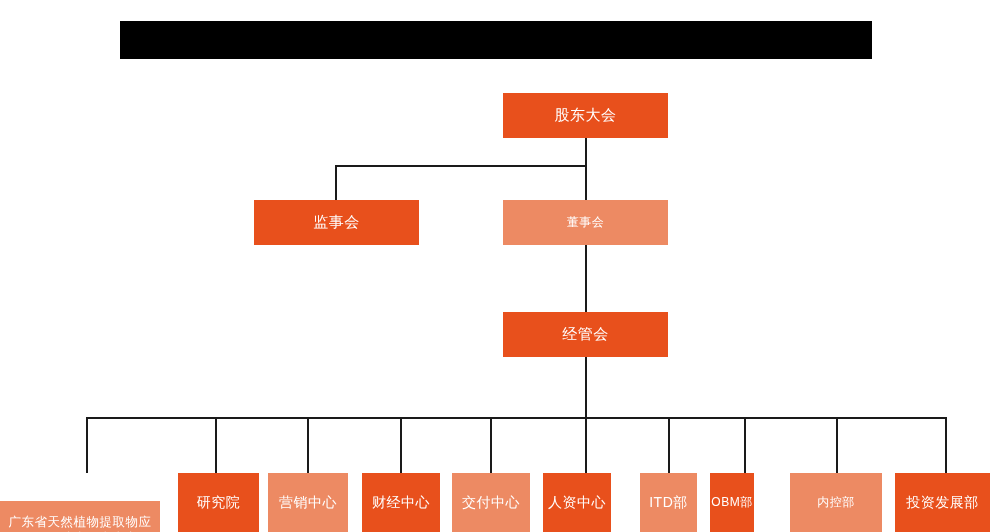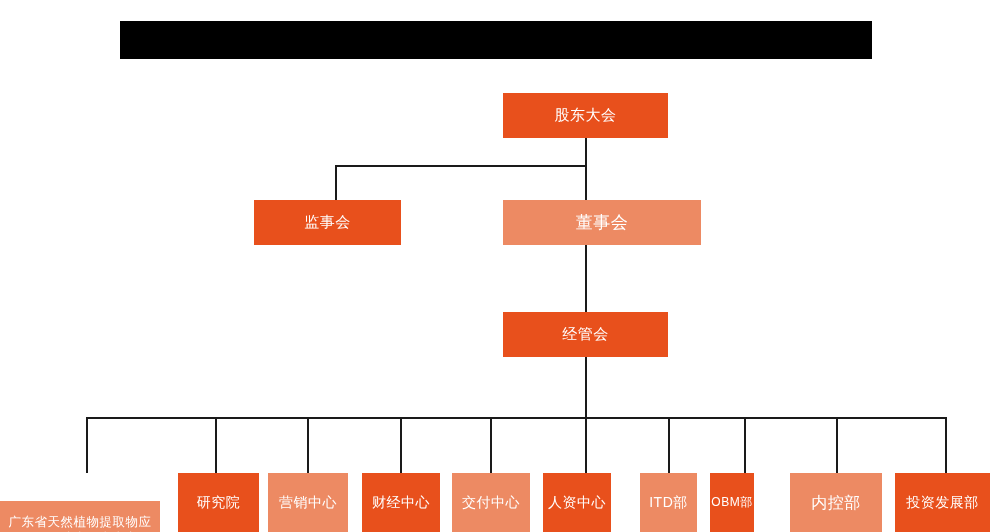--- a/index.html
+++ b/index.html
@@ -68,40 +68,40 @@
   <div class="connector v" style="left:400px; top:417px; height:56px;"></div>
   <div class="connector v" style="left:490px; top:417px; height:56px;"></div>
   <div class="connector v" style="left:585px; top:417px; height:56px;"></div>
   <div class="connector v" style="left:668px; top:417px; height:56px;"></div>
   <div class="connector v" style="left:744px; top:417px; height:56px;"></div>
   <div class="connector v" style="left:836px; top:417px; height:56px;"></div>
   <div class="connector v" style="left:945px; top:417px; height:56px;"></div>
 
   <div class="node-box" style="left:503px; top:93px; width:165px; height:45px; background:#E8501C; font-size:15px;">股东大会</div>
 
-  <div class="node-box" style="left:254px; top:200px; width:147px; height:45px; background:#E8501C; font-size:15px;">监事会</div>
+  <div class="node-box" style="left:254px; top:200px; width:165px; height:45px; background:#E8501C; font-size:15px;">监事会</div>
 
-  <div class="node-box" style="left:503px; top:200px; width:198px; height:45px; background:#ED8A63; font-size:17px;">董事会</div>
+  <div class="node-box" style="left:503px; top:200px; width:165px; height:45px; background:#ED8A63; font-size:12px;">董事会</div>
 
   <div class="node-box" style="left:503px; top:312px; width:165px; height:45px; background:#E8501C; font-size:15px;">经管会</div>
 
   <div class="node-box" style="left:0px; top:473px; width:160px; height:59px; background:#ED8A63; font-size:12.5px; white-space:pre-line;margin-top:28px;">广东省天然植物提取物应
 用工程技术研究中心</div>
 
   <div class="node-box" style="left:178px; top:473px; width:81px; height:59px; background:#E8501C; font-size:14px;">研究院</div>
 
   <div class="node-box" style="left:268px; top:473px; width:80px; height:59px; background:#ED8A63; font-size:14px;">营销中心</div>
 
   <div class="node-box" style="left:362px; top:473px; width:78px; height:59px; background:#E8501C; font-size:14px;">财经中心</div>
 
   <div class="node-box" style="left:452px; top:473px; width:78px; height:59px; background:#ED8A63; font-size:14px;">交付中心</div>
 
   <div class="node-box" style="left:543px; top:473px; width:68px; height:59px; background:#E8501C; font-size:14px;">人资中心</div>
 
   <div class="node-box" style="left:640px; top:473px; width:57px; height:59px; background:#ED8A63; font-size:14px;">ITD部</div>
 
   <div class="node-box" style="left:710px; top:473px; width:44px; height:59px; background:#E8501C; font-size:12px;">OBM部</div>
 
-  <div class="node-box" style="left:790px; top:473px; width:92px; height:59px; background:#ED8A63; font-size:16px;">内控部</div>
+  <div class="node-box" style="left:790px; top:473px; width:92px; height:59px; background:#ED8A63; font-size:12px;">内控部</div>
 
   <div class="node-box" style="left:895px; top:473px; width:95px; height:59px; background:#E8501C; font-size:14px;">投资发展部</div>
 
 </div>
 
 </body></html>

